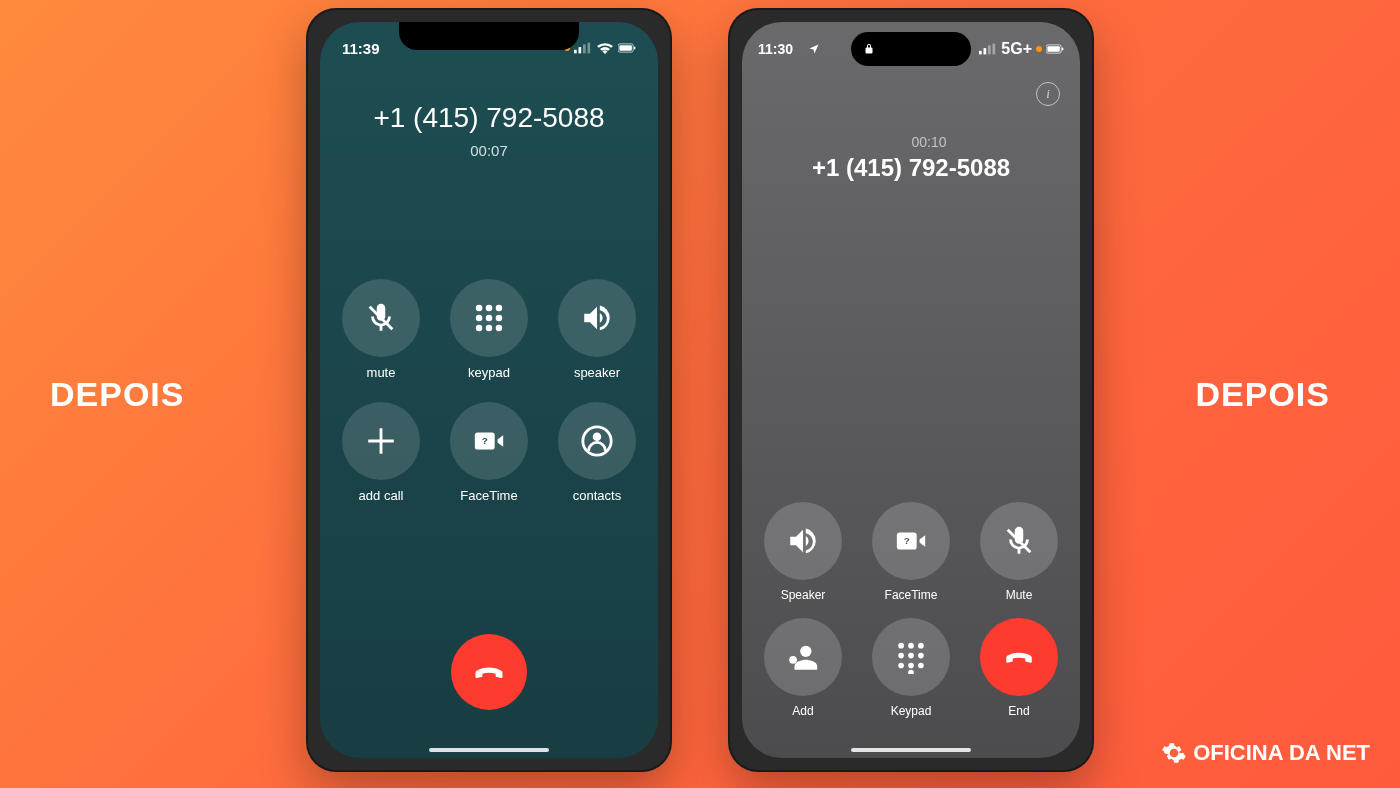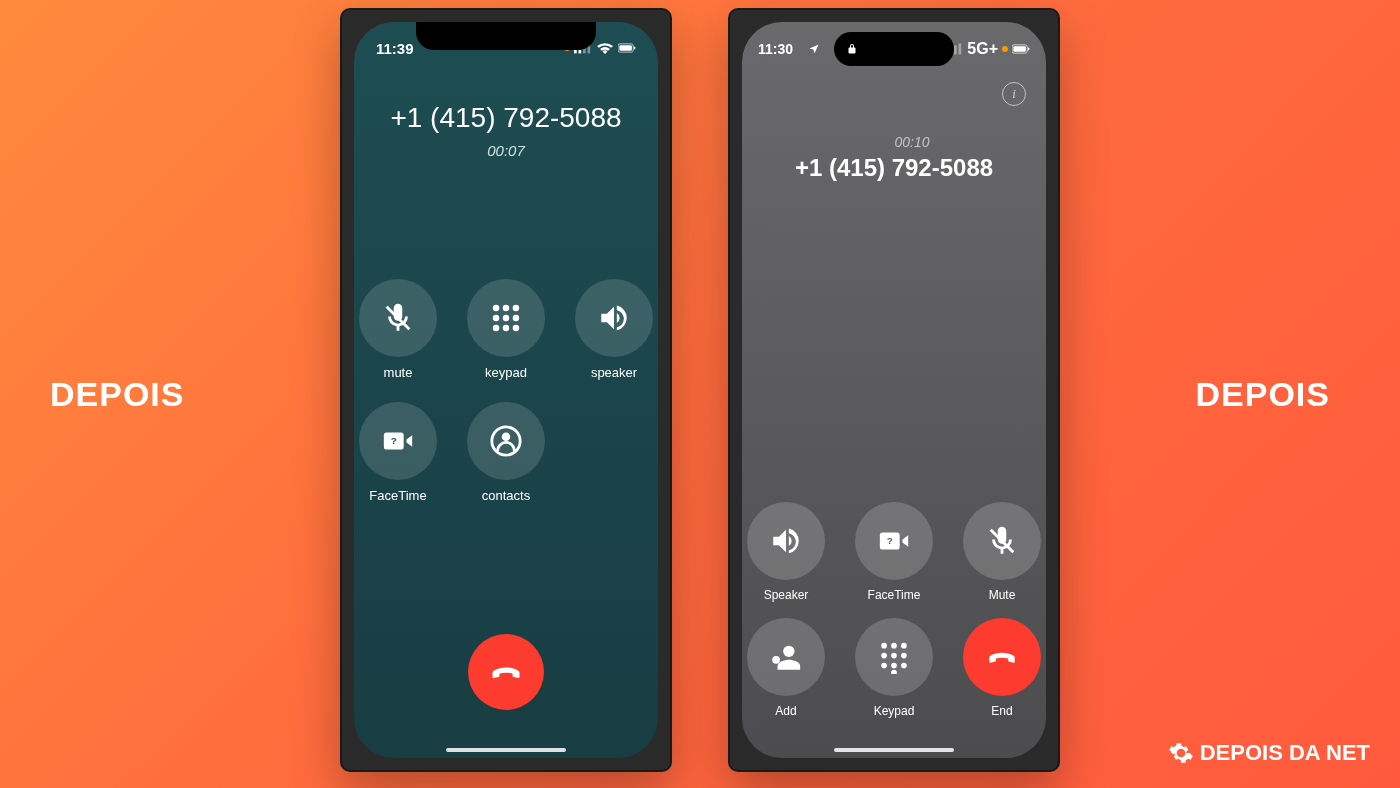--- a/index.html
+++ b/index.html
@@ -40,24 +40,24 @@
     .phones {
       position: absolute;
       top: 10px;
       left: 50%;
       transform: translateX(-50%);
       display: flex;
       gap: 60px;
     }
 
     .phone {
-      width: 328px;
+      width: 362px;
       height: 760px;
       background: #2a2a2a;
-      border-radius: 8px;
+      border-radius: 28px;
       padding: 12px;
       box-shadow: 0 0 0 2px #1a1a1a, 0 20px 50px rgba(0,0,0,0.3);
       position: relative;
     }
     .screen {
       width: 100%;
       height: 100%;
       border-radius: 40px;
       overflow: hidden;
       position: relative;
@@ -86,21 +86,21 @@
       color: #fff;
       font-size: 15px;
       font-weight: 600;
       height: 40px;
     }
     .statusbar .right { display: flex; gap: 4px; align-items: center; }
     .statusbar svg { width: 18px; height: 12px; }
 
     .caller-block { text-align: center; margin-top: 40px; color: #fff; }
     .caller-block .number { font-size: 28px; font-weight: 400; }
-    .caller-block .timer { font-size: 15px; color: #cde0e2; margin-top: 8px; font-style: italic; }
+    .caller-block .timer { font-size: 15px; color: #cde0e2; margin-top: 8px; }
 
     .grid-old {
       margin: 120px auto 0;
       display: grid;
       grid-template-columns: repeat(3, 78px);
       gap: 22px 30px;
       justify-content: center;
     }
     .btn-circle {
       width: 78px;
@@ -212,21 +212,21 @@
 </head>
 <body>
 
 <div class="label-left">DEPOIS</div>
 <div class="label-right">DEPOIS</div>
 
 <div class="watermark">
   <svg viewBox="0 0 24 24">
       <path fill="#fff" d="M12 8a4 4 0 100 8 4 4 0 000-8zm9 4a7 7 0 01-.1 1.2l2 1.6-2 3.4-2.4-.8a7 7 0 01-2 1.2l-.4 2.5h-4l-.4-2.5a7 7 0 01-2-1.2l-2.4.8-2-3.4 2-1.6A7 7 0 013 12c0-.4 0-.8.1-1.2l-2-1.6 2-3.4 2.4.8a7 7 0 012-1.2L8 2.9h4l.4 2.5a7 7 0 012 1.2l2.4-.8 2 3.4-2 1.6c.1.4.2.8.2 1.2z"></path>
     </svg>
-  <span>DEPOIS DA NET</span>
+  <span>OFICINA DA NET</span>
 </div>
 
 <div class="phones">
 
   <div class="phone">
     <div class="screen old">
       <div class="notch-old"></div>
       <div class="statusbar">
         <span>11:39</span>
         <div class="right">
@@ -283,20 +283,28 @@
           <div class="btn-circle">
             <svg viewBox="0 0 24 24">
                 <path d="M3 9v6h4l5 5V4L7 9H3zm13 3a4 4 0 00-2-3.5v7A4 4 0 0016 12zm-2-7.5v2A7 7 0 0119 12a7 7 0 01-5 6.7v2A9 9 0 0021 12a9 9 0 00-7-8.8z"></path>
               </svg>
           </div>
           <span class="btn-lbl">speaker</span>
         </div>
         <div class="btn-wrap">
           <div class="btn-circle">
             <svg viewBox="0 0 24 24">
+                <path d="M11 3h2v8h8v2h-8v8h-2v-8H3v-2h8V3z"></path>
+              </svg>
+          </div>
+          <span class="btn-lbl">add call</span>
+        </div>
+        <div class="btn-wrap">
+          <div class="btn-circle">
+            <svg viewBox="0 0 24 24">
                 <rect x="2" y="6" width="14" height="12" rx="2"></rect>
                 <path d="M22 8l-4 3v2l4 3V8z"></path>
                 <text x="9" y="14" font-size="7" text-anchor="middle" fill="#1d4d52" font-weight="bold">?</text>
               </svg>
           </div>
           <span class="btn-lbl">FaceTime</span>
         </div>
         <div class="btn-wrap">
           <div class="btn-circle">
             <svg viewBox="0 0 24 24">

